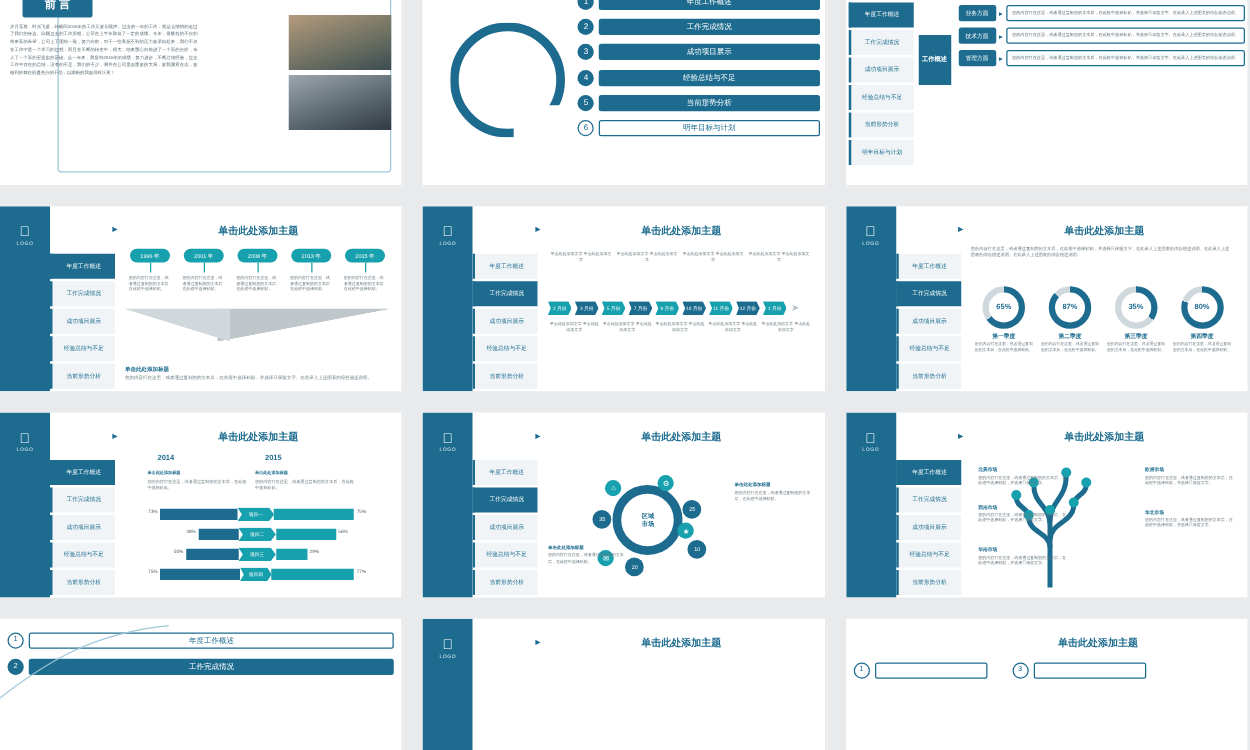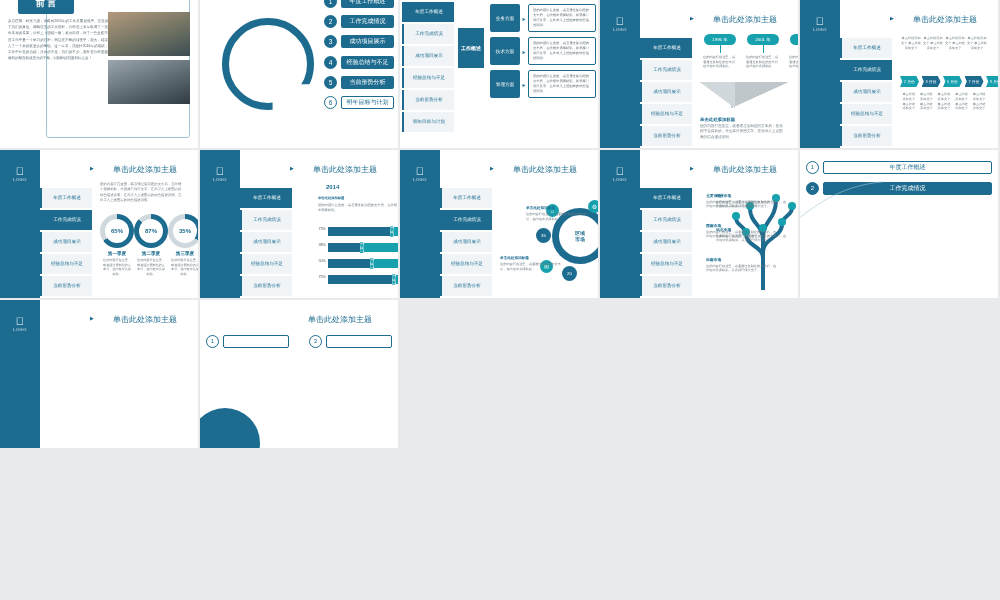--- a/index.html
+++ b/index.html
@@ -4,24 +4,24 @@
 <style>
   * { box-sizing: border-box; }
   html, body { margin:0; padding:0; }
   body {
     width:1000px; height:600px; background:#e9eaec;
     font-family:"Liberation Sans", sans-serif;
     overflow:hidden;
   }
   .grid {
     display:grid;
-    grid-template-columns: repeat(5, 1fr);
+    grid-template-columns: repeat(3, 1fr);
     grid-template-rows: repeat(4, 150px);
     width:1000px; height:600px;
-    gap:0;
+    gap:15px;
   }
   .slide {
     position:relative; background:#ffffff;
     border-right:2px solid #e9eaec;
     border-bottom:2px solid #e9eaec;
     overflow:hidden;
   }
   
   .sidebar {
     position:absolute; left:0; top:0; bottom:0; width:40px;
@@ -38,21 +38,21 @@
     position:absolute; left:40px; top:38px; width:52px;
   }
   .navlist .nav {
     height:20px; line-height:20px; font-size:4.6px; color:#1d6c8f;
     text-align:center; background:#f0f4f7; margin-bottom:2px;
     border-left:2px solid #1d6c8f;
   }
   .navlist .nav.sel { background:#1d6c8f; color:#fff; }
   .stitle {
     position:absolute; left:100px; right:8px; top:14px;
-    font-size:8px; font-weight:normal; color:#1d6c8f; text-align:center;
+    font-size:8px; font-weight:bold; color:#1d6c8f; text-align:center;
   }
   .stitle.withmark::before {
     content:"\25B6"; position:absolute; left:-10px; top:1px;
     font-size:5px; color:#1d6c8f;
   }
   .body { position:absolute; left:100px; right:10px; top:30px; bottom:6px; }
 
   .tiny { font-size:3.6px; line-height:5.4px; color:#6c7a82; }
 
   

